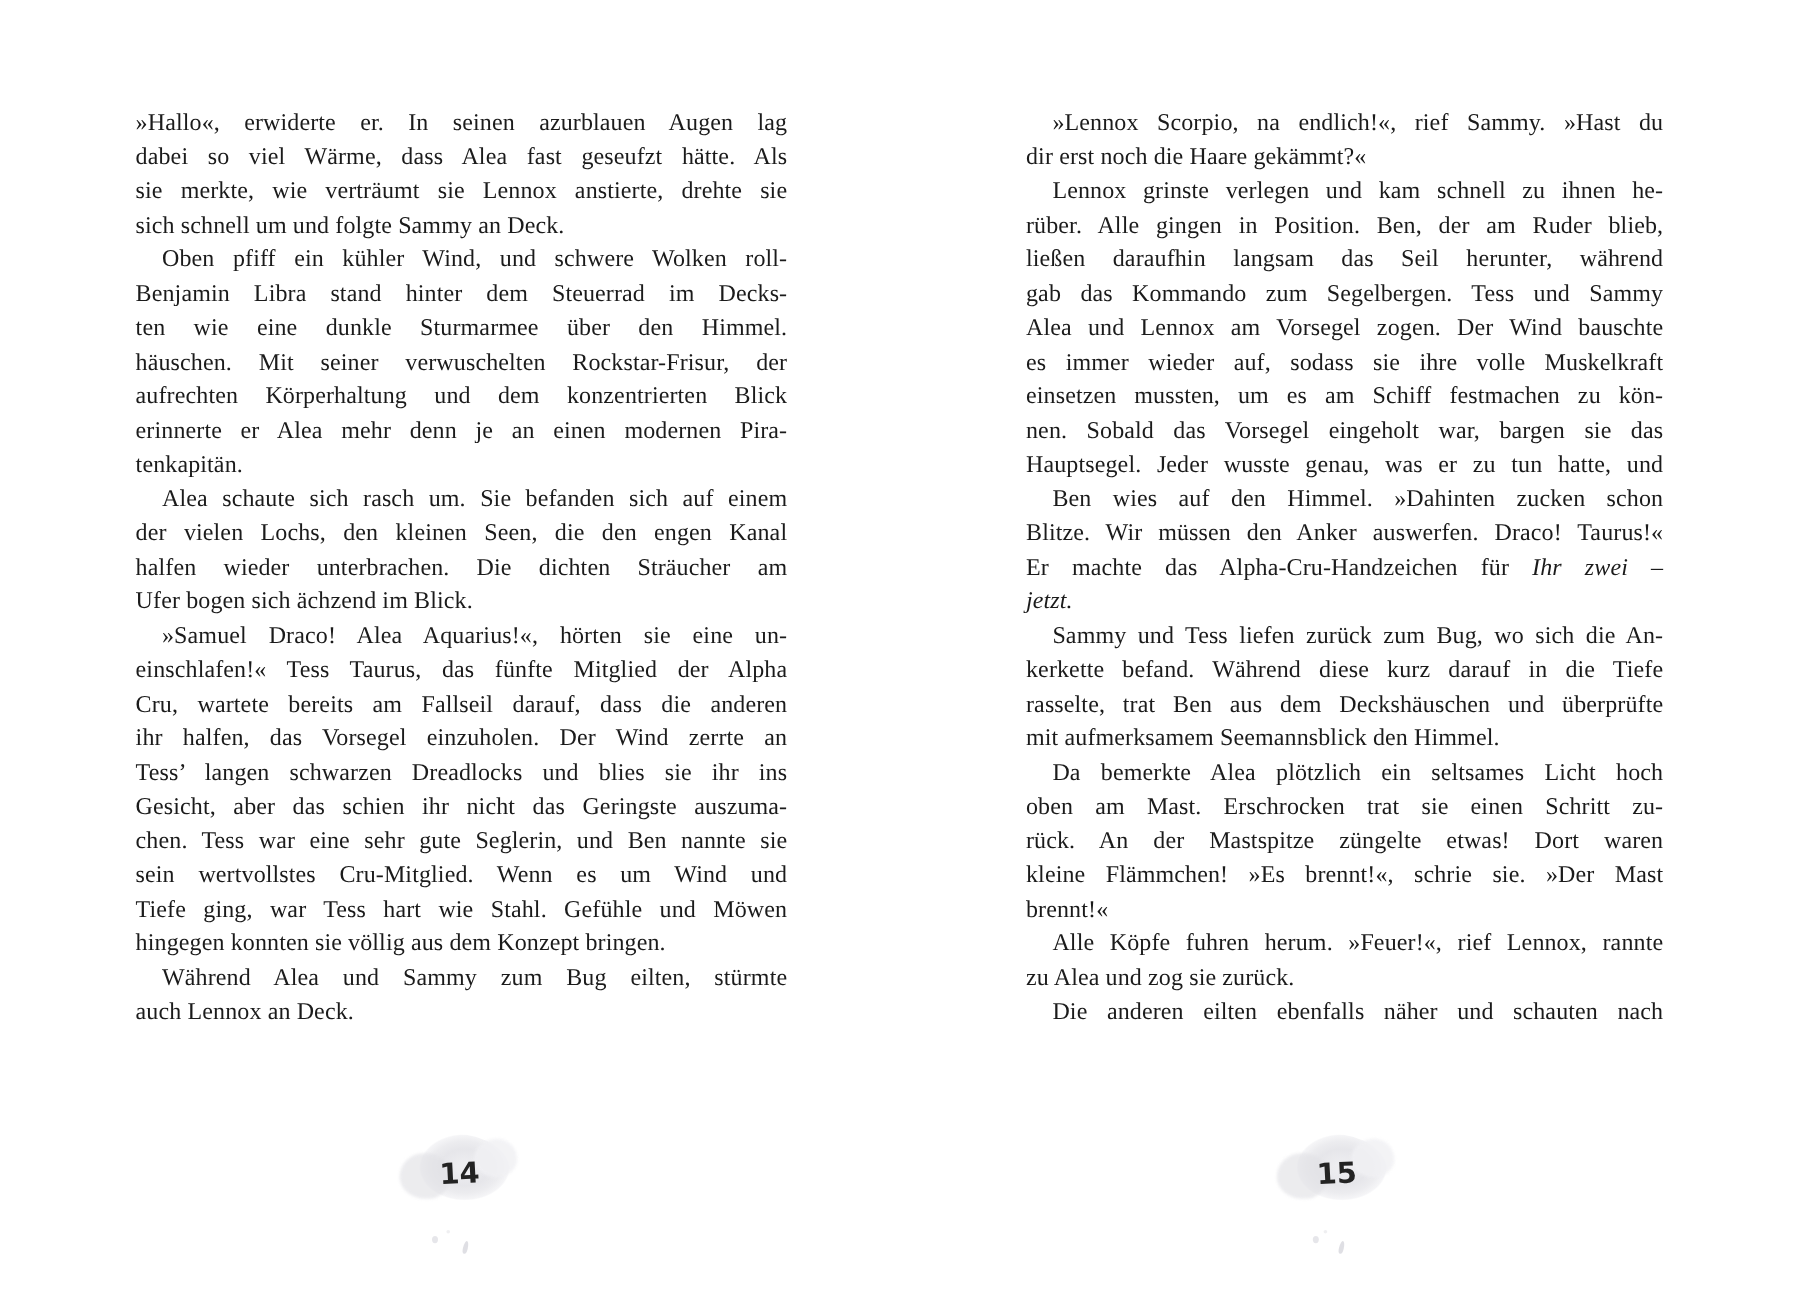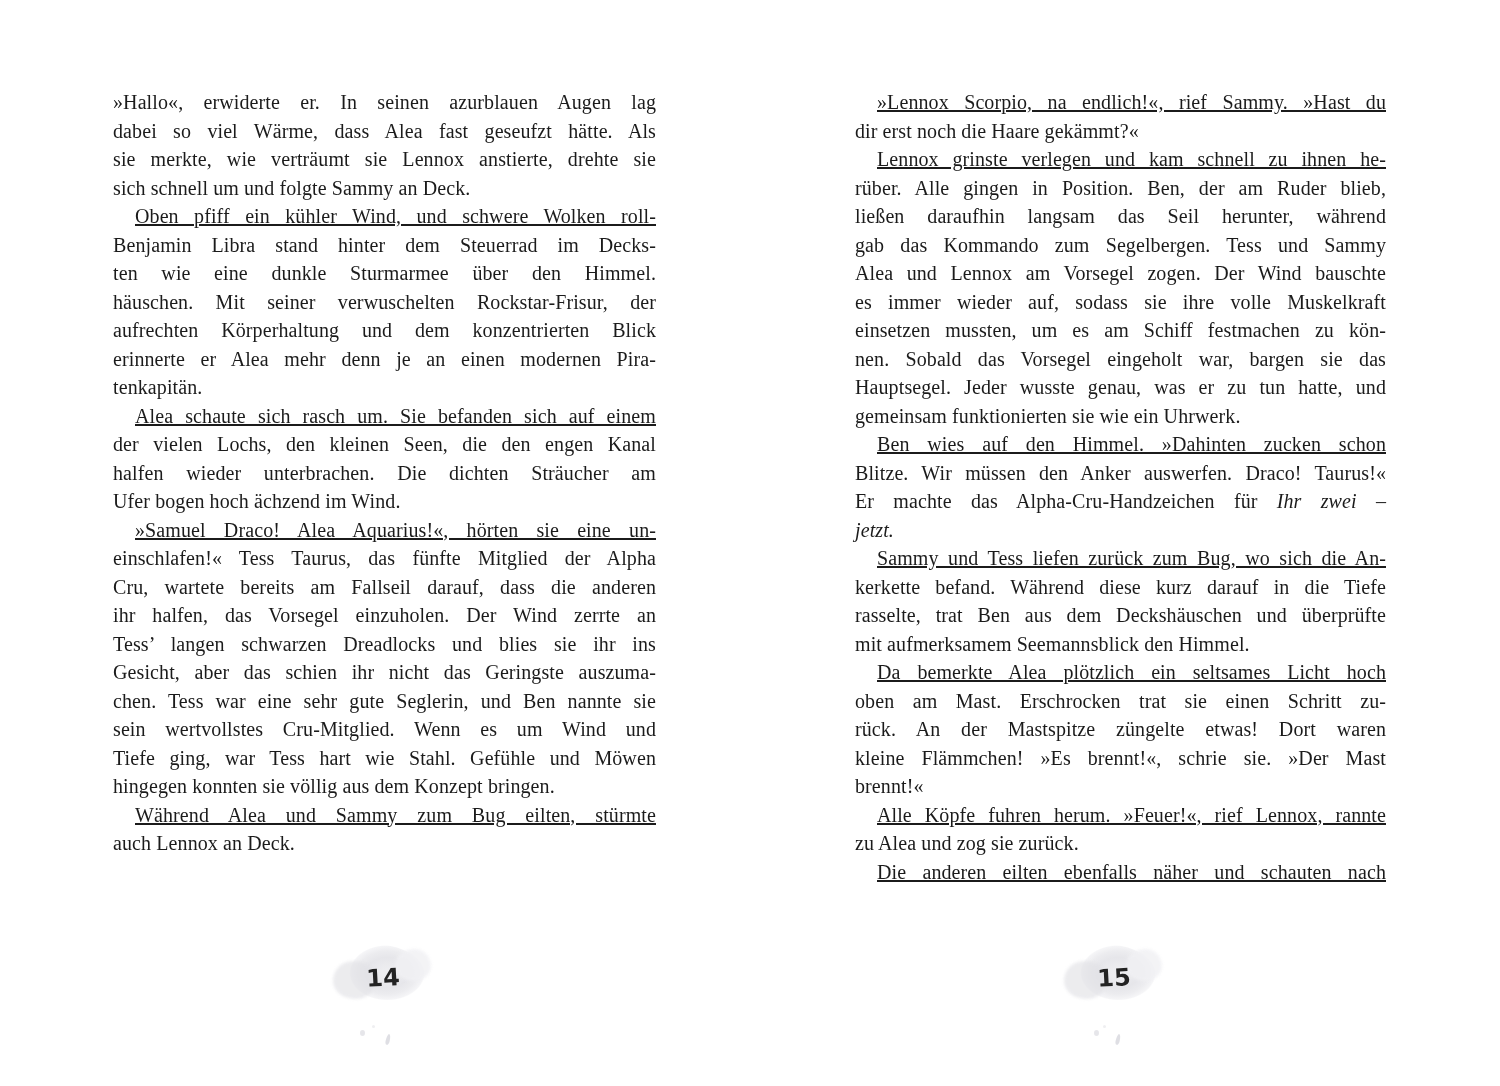--- a/index.html
+++ b/index.html
@@ -36,21 +36,21 @@
   .page--left .page-text  { left: 113px; width: 543px; }
   .page--right .page-text { left: 105px; width: 531px; }
 
   .paragraph { margin: 0; }
   .line {
     text-align: justify;
     text-align-last: justify;
     white-space: normal;
   }
   .line.line-end { text-align-last: left; }
-  .line.indent   { text-indent: 22px; text-decoration: underline; }
+  .line.indent   { text-indent: 22px; }
   .italic { font-style: italic; }
 
   
   .blob {
     position: absolute;
     width: 84px;
     height: 66px;
     border-radius: 46% 54% 58% 42% / 55% 48% 52% 45%;
     background: radial-gradient(closest-side at 55% 42%,
                 #ededf0 15%, #e6e6ea 55%, #ececef 78%, #f5f5f7 96%, rgba(255,255,255,0) 100%);
@@ -126,21 +126,21 @@
           <div class="line"><span>ten wie eine dunkle Sturmarmee über den Himmel.</span></div>
           <div class="line"><span>häuschen. Mit seiner verwuschelten Rockstar-Frisur, der</span></div>
           <div class="line"><span>aufrechten Körperhaltung und dem konzentrierten Blick</span></div>
           <div class="line"><span>erinnerte er Alea mehr denn je an einen modernen Pira-</span></div>
           <div class="line line-end"><span>tenkapitän.</span></div>
         </div>
         <div class="paragraph">
           <div class="line indent"><span>Alea schaute sich rasch um. Sie befanden sich auf einem</span></div>
           <div class="line"><span>der vielen Lochs, den kleinen Seen, die den engen Kanal</span></div>
           <div class="line"><span>halfen wieder unterbrachen. Die dichten Sträucher am</span></div>
-          <div class="line line-end"><span>Ufer bogen hoch ächzend im Wind.</span></div>
+          <div class="line line-end"><span>Ufer bogen sich ächzend im Blick.</span></div>
         </div>
         <div class="paragraph">
           <div class="line indent"><span>»Samuel Draco! Alea Aquarius!«, hörten sie eine un-</span></div>
           <div class="line"><span>einschlafen!« Tess Taurus, das fünfte Mitglied der Alpha</span></div>
           <div class="line"><span>Cru, wartete bereits am Fallseil darauf, dass die anderen</span></div>
           <div class="line"><span>ihr halfen, das Vorsegel einzuholen. Der Wind zerrte an</span></div>
           <div class="line"><span>Tess’ langen schwarzen Dreadlocks und blies sie ihr ins</span></div>
           <div class="line"><span>Gesicht, aber das schien ihr nicht das Geringste auszuma-</span></div>
           <div class="line"><span>chen. Tess war eine sehr gute Seglerin, und Ben nannte sie</span></div>
           <div class="line"><span>sein wertvollstes Cru-Mitglied. Wenn es um Wind und</span></div>
@@ -169,21 +169,20 @@
         <div class="paragraph">
           <div class="line indent"><span>Lennox grinste verlegen und kam schnell zu ihnen he-</span></div>
           <div class="line"><span>rüber. Alle gingen in Position. Ben, der am Ruder blieb,</span></div>
           <div class="line"><span>ließen daraufhin langsam das Seil herunter, während</span></div>
           <div class="line"><span>gab das Kommando zum Segelbergen. Tess und Sammy</span></div>
           <div class="line"><span>Alea und Lennox am Vorsegel zogen. Der Wind bauschte</span></div>
           <div class="line"><span>es immer wieder auf, sodass sie ihre volle Muskelkraft</span></div>
           <div class="line"><span>einsetzen mussten, um es am Schiff festmachen zu kön-</span></div>
           <div class="line"><span>nen. Sobald das Vorsegel eingeholt war, bargen sie das</span></div>
           <div class="line"><span>Hauptsegel. Jeder wusste genau, was er zu tun hatte, und</span></div>
-          <div class="line line-end"><span>gemeinsam funktionierten sie wie ein Uhrwerk.</span></div>
         </div>
         <div class="paragraph">
           <div class="line indent"><span>Ben wies auf den Himmel. »Dahinten zucken schon</span></div>
           <div class="line"><span>Blitze. Wir müssen den Anker auswerfen. Draco! Taurus!«</span></div>
           <div class="line"><span>Er machte das Alpha-Cru-Handzeichen für </span><span class="italic">Ihr zwei –</span></div>
           <div class="line line-end"><span class="italic">jetzt.</span></div>
         </div>
         <div class="paragraph">
           <div class="line indent"><span>Sammy und Tess liefen zurück zum Bug, wo sich die An-</span></div>
           <div class="line"><span>kerkette befand. Während diese kurz darauf in die Tiefe</span></div>

